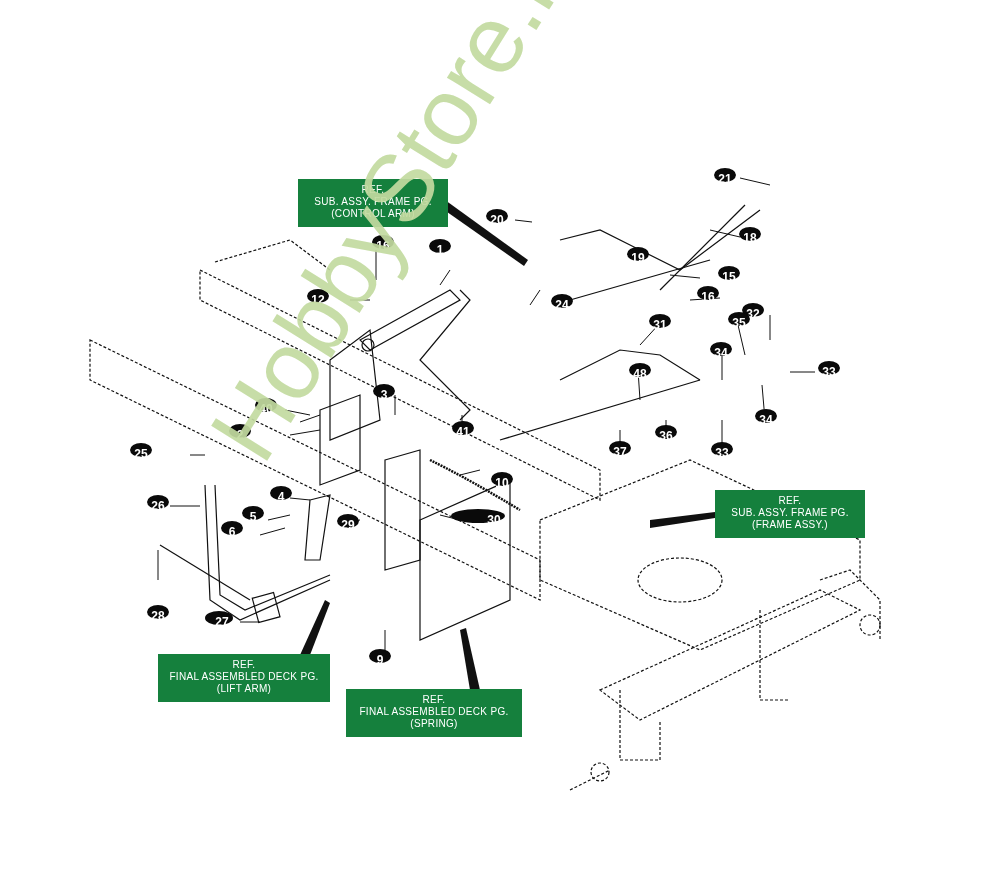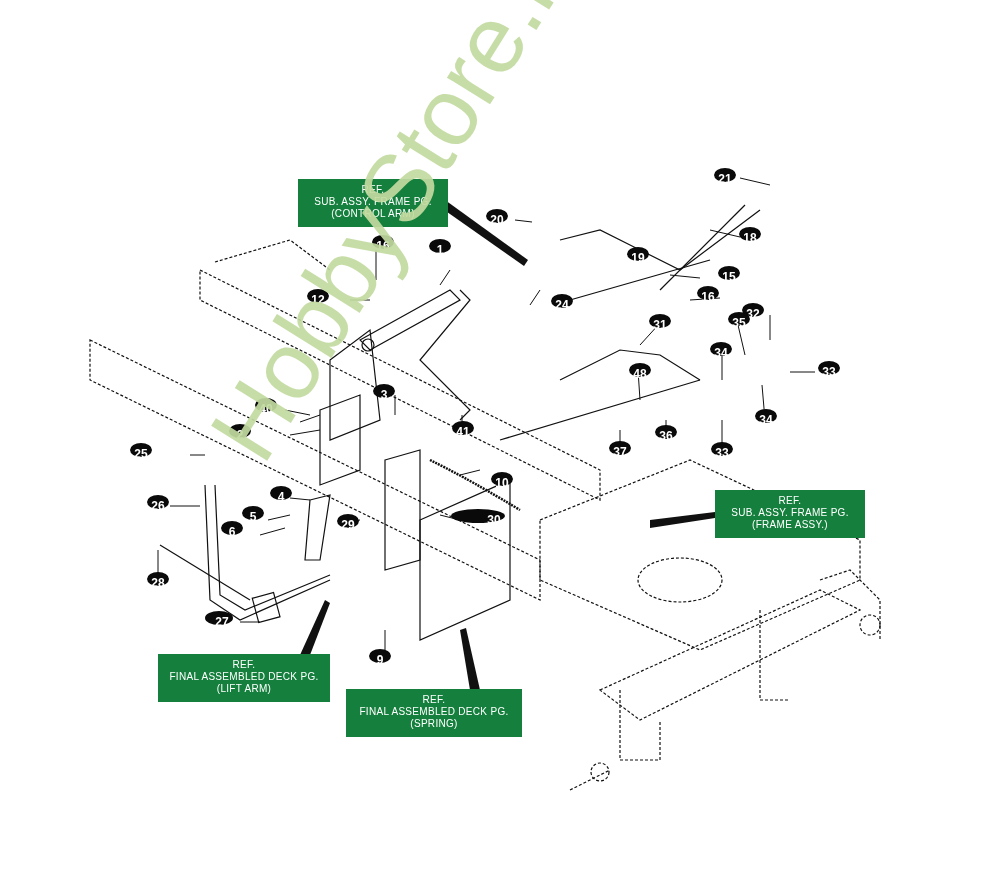--- a/index.html
+++ b/index.html
@@ -162,21 +162,21 @@
 <div class="callout" style="left:708px;top:297px;">16</div>
 <div class="callout" style="left:318px;top:300px;">12</div>
 <div class="callout" style="left:750px;top:238px;">18</div>
 <div class="callout" style="left:638px;top:258px;">19</div>
 <div class="callout" style="left:497px;top:220px;">20</div>
 <div class="callout" style="left:725px;top:179px;">21</div>
 <div class="callout" style="left:562px;top:305px;">24</div>
 <div class="callout" style="left:141px;top:454px;">25</div>
 <div class="callout" style="left:158px;top:506px;">26</div>
 <div class="callout" style="left:216px;top:622px;padding-left:6px;">27</div>
-<div class="callout" style="left:158px;top:583px;">28</div>
+<div class="callout" style="left:158px;top:616px;">28</div>
 <div class="callout" style="left:348px;top:525px;">29</div>
 <div class="callout" style="left:462px;top:520px;padding-left:32px;">30</div>
 <div class="callout" style="left:660px;top:325px;">31</div>
 <div class="callout" style="left:753px;top:314px;">32</div>
 <div class="callout" style="left:829px;top:372px;">33</div>
 <div class="callout" style="left:722px;top:453px;">33</div>
 <div class="callout" style="left:721px;top:353px;">34</div>
 <div class="callout" style="left:766px;top:420px;">34</div>
 <div class="callout" style="left:739px;top:323px;">35</div>
 <div class="callout" style="left:666px;top:436px;">36</div>

